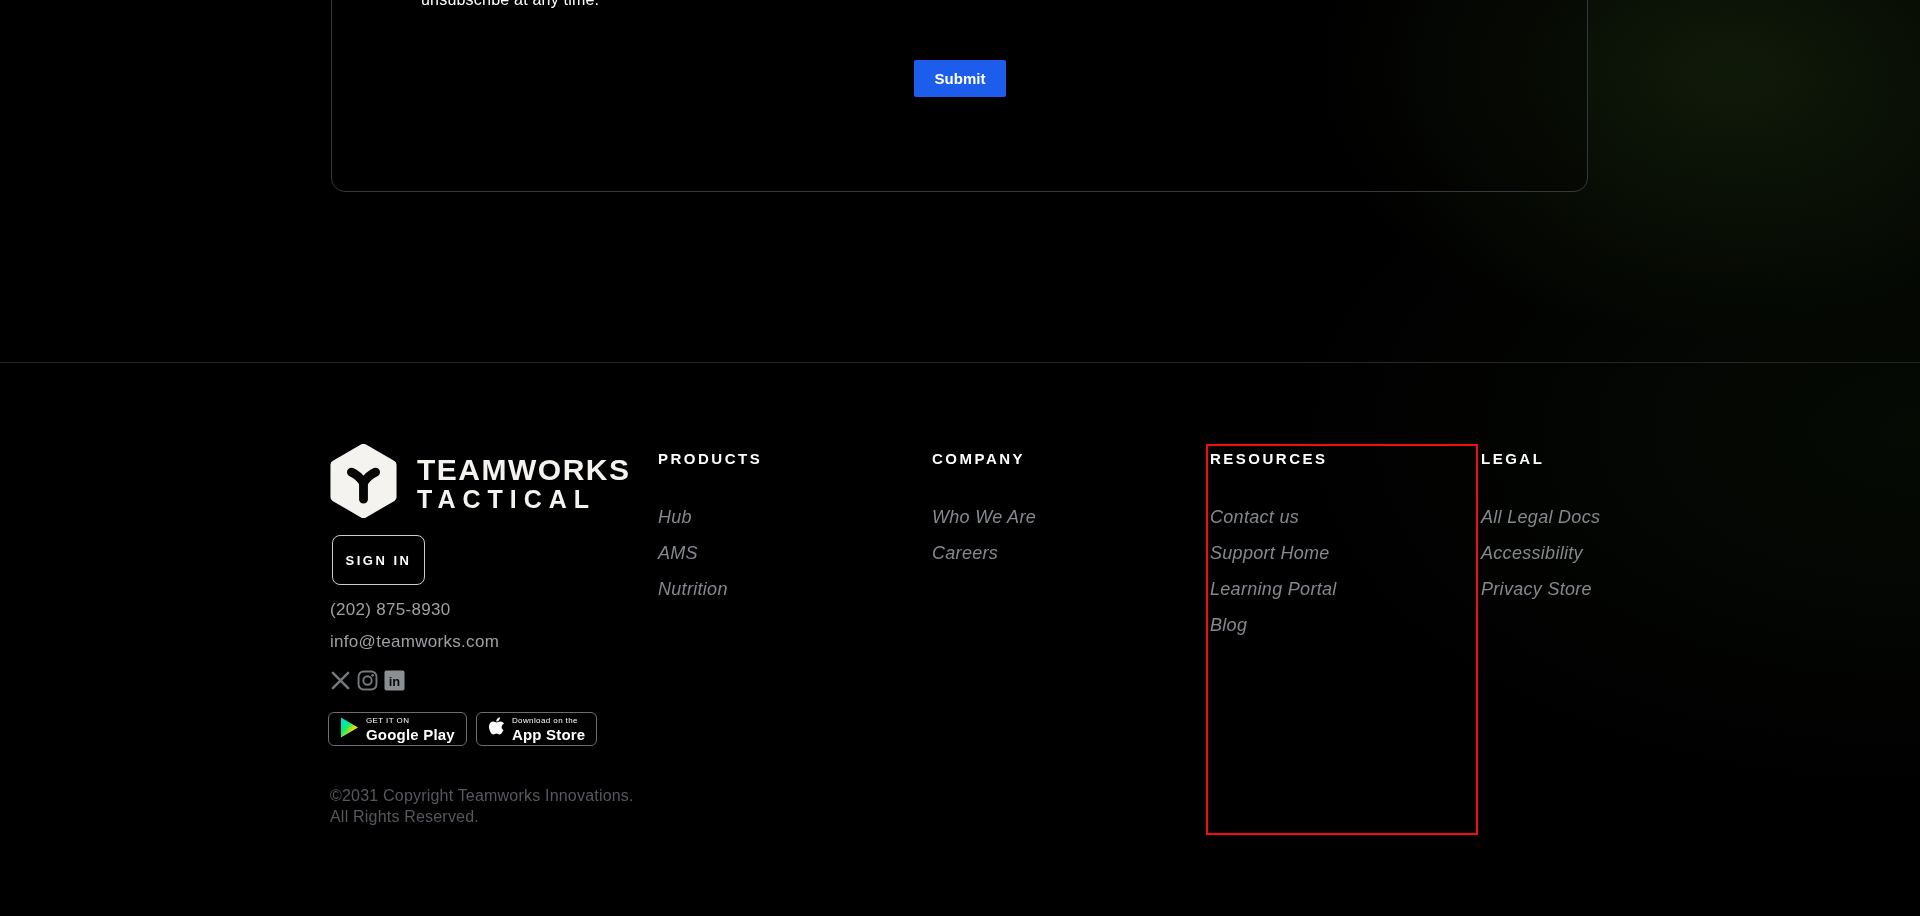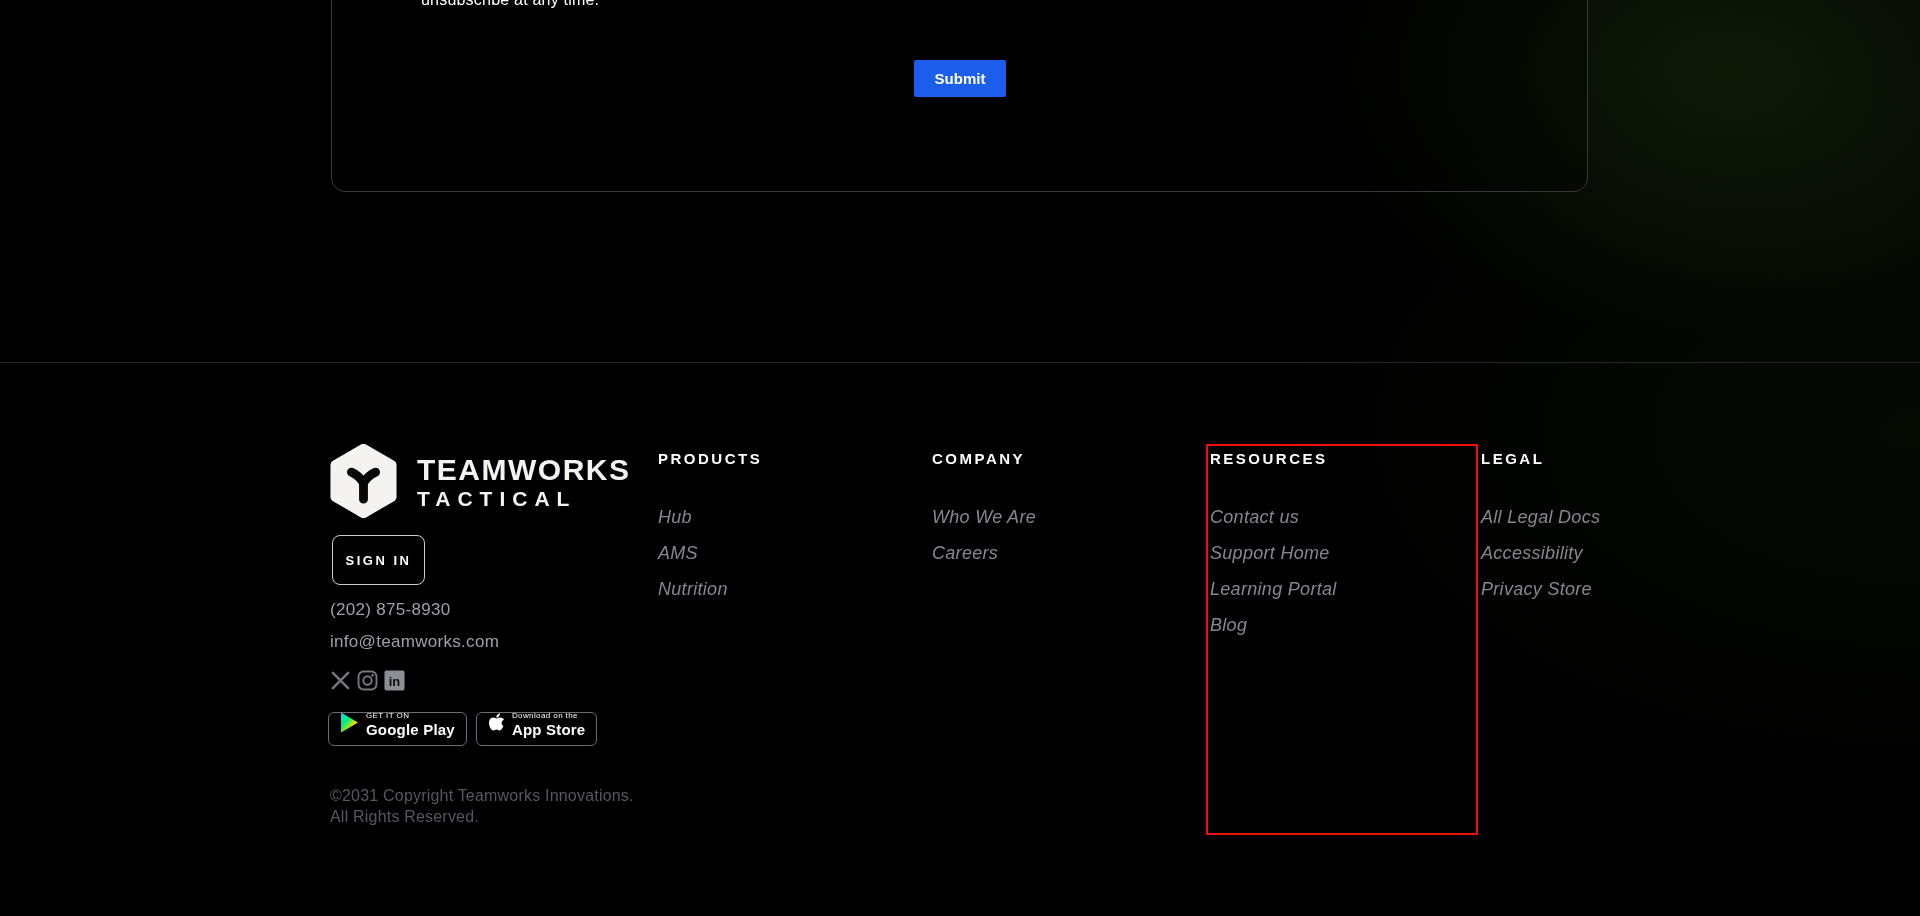--- a/index.html
+++ b/index.html
@@ -23,34 +23,34 @@
   .submit-btn{
     position:absolute;left:914px;top:60px;width:92px;height:37px;
     background:#1d5deb;border:none;border-radius:2px;color:#fff;
     font-size:15px;font-weight:700;font-family:inherit;cursor:pointer;
   }
   
   .footer-divider{position:absolute;left:0;top:362px;width:1920px;height:1px;background:#262626;}
   .logo-row{position:absolute;left:330px;top:444px;display:flex;align-items:center;cursor:pointer;}
   .logo-text{margin-left:20px;color:#f4f3ef;}
   .logo-line1{font-size:30px;font-weight:800;letter-spacing:1.5px;line-height:32px;}
-  .logo-line2{font-size:21px;font-weight:700;letter-spacing:7px;line-height:26px;}
+  .logo-line2{font-size:25px;font-weight:700;letter-spacing:7px;line-height:26px;}
   .signin-btn{
     position:absolute;left:332px;top:535px;width:93px;height:50px;box-sizing:border-box;
     background:transparent;border:1px solid #caccd1;border-radius:8px;color:#fff;
     font-size:13px;font-weight:700;letter-spacing:2.5px;font-family:inherit;cursor:pointer;
   }
   .contact{position:absolute;left:330px;font-size:17px;color:#9da0a5;letter-spacing:.3px;cursor:pointer;}
   .phone{top:600px;}
   .email{top:632px;}
   .social-row{position:absolute;left:330px;top:670px;display:flex;gap:6px;align-items:flex-end;}
   .social-row .sicon{width:21px;height:21px;display:block;cursor:pointer;}
   .badge-row{position:absolute;left:328px;top:712px;display:flex;gap:9px;}
   .store-badge{
-    display:flex;align-items:flex-end;gap:7px;height:34px;box-sizing:border-box;
+    display:flex;align-items:center;gap:7px;height:34px;box-sizing:border-box;
     padding:8px 11px;background:#010101;border:1px solid #6a6d72;border-radius:6px;cursor:pointer;
   }
   .badge-text{display:flex;flex-direction:column;justify-content:center;color:#fff;line-height:1;}
   .badge-small{font-size:8px;letter-spacing:.4px;margin-bottom:2px;}
   .badge-big{font-size:15px;font-weight:600;letter-spacing:.2px;}
   .copyright{position:absolute;left:330px;top:785px;font-size:16px;color:#55585e;line-height:21px;letter-spacing:.2px;}
   
   .fcol{position:absolute;top:450px;width:230px;}
   .col-title{font-size:15px;font-weight:700;color:#fff;letter-spacing:2.5px;line-height:18px;}
   .col-links{margin-top:38px;display:flex;flex-direction:column;}

